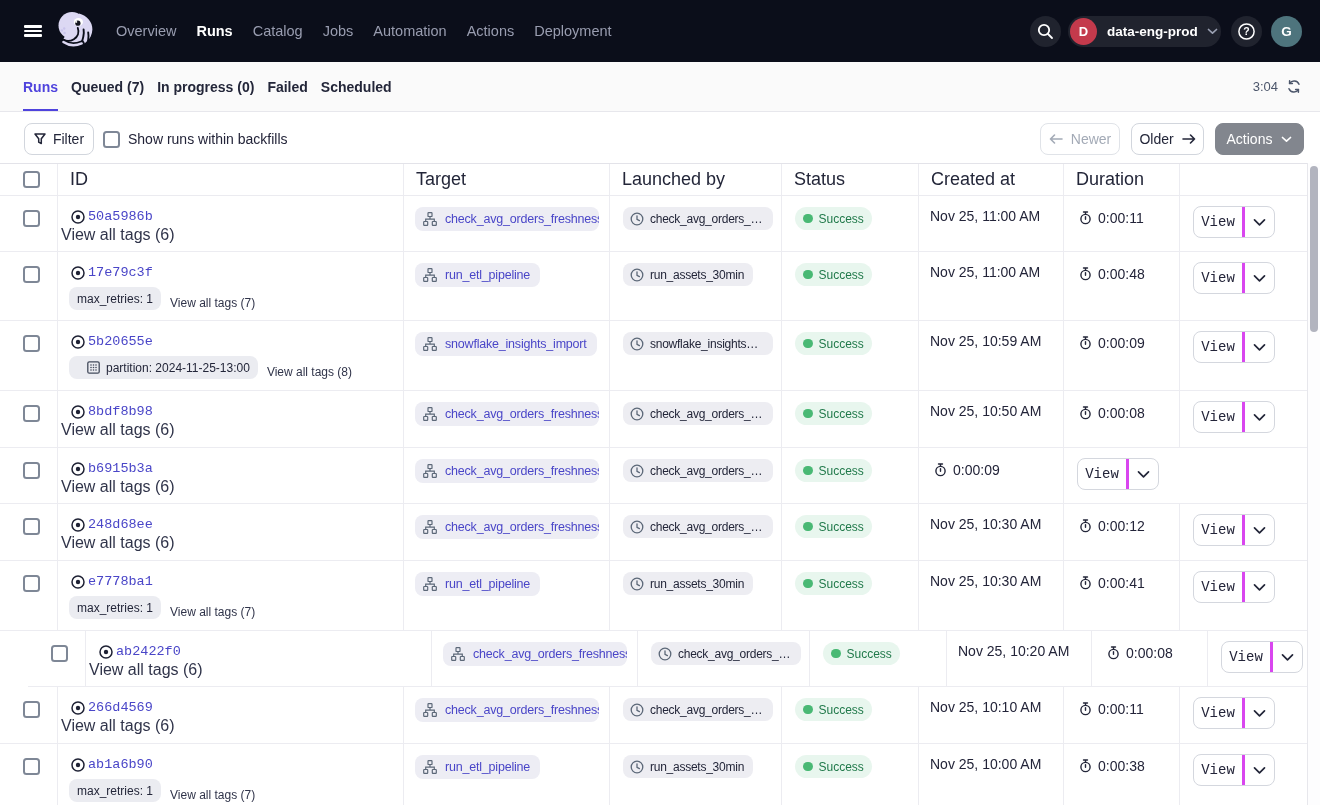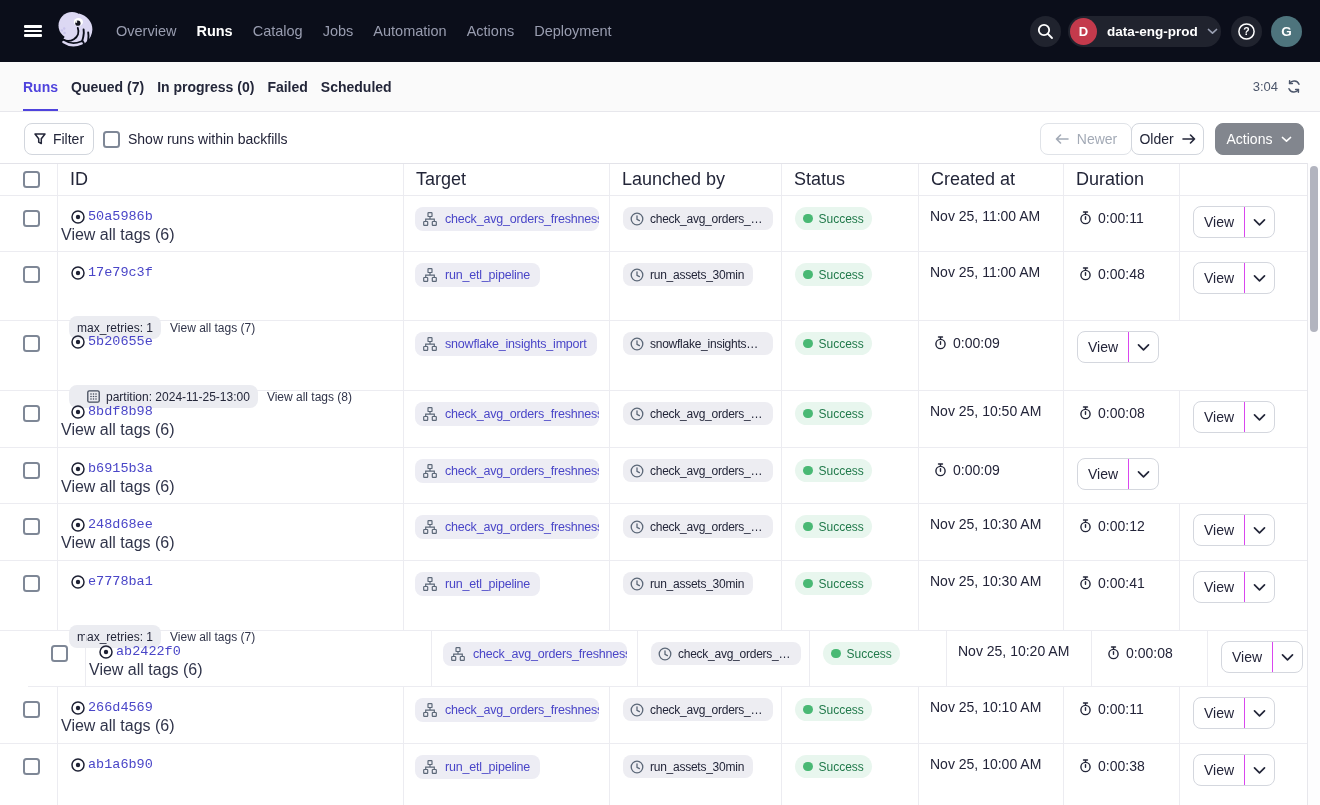--- a/index.html
+++ b/index.html
@@ -38,39 +38,39 @@
   font-size:13px; color:#4c566b; }
 
 
 .filterbar { position:relative; height:51px; background:#fff; }
 .btn { position:absolute; top:11px; height:32px; border:1px solid #d2d6dd; border-radius:8px;
   background:#fff; display:flex; align-items:center; justify-content:center; font-size:14px; color:#232639; }
 .btn-filter { left:24px; width:70px; gap:7px; }
 .cb { display:inline-block; flex:none; width:17px; height:17px; border:2px solid #7e8796; border-radius:3.5px; background:#fff; }
 .fb-label { position:absolute; left:103px; top:11px; height:32px; display:flex; align-items:center; gap:8px;
   font-size:14px; }
-.btn-newer { left:1040px; width:92px; color:#a3aab6; border-color:#e0e3e8; gap:8px; }
+.btn-newer { left:1040px; width:80px; color:#a3aab6; border-color:#e0e3e8; gap:8px; }
 .btn-older { left:1131px; width:73px; gap:8px; }
 .btn-actions { left:1215px; width:89px; background:#82868e; border-color:#82868e; color:#fff; gap:9px; }
 
 
 .thead { display:grid; height:33px; border-top:1px solid #e3e3e9; border-bottom:1px solid #ebebf0;
   font-size:18px; color:#232639; background:#fff; }
 .grid { grid-template-columns:58px 346px 206px 172px 137px 145px 116px 127px; width:1307px; }
 .thead > div { display:flex; align-items:center; padding-left:12px; border-right:1px solid #ececf1; }
 .thead > div:first-child { padding-left:23px; }
 .tbody { position:relative; width:1307px; }
 .row { display:grid; border-bottom:1px solid #ececf1; }
 .row > div { position:relative; border-right:1px solid #ececf1; }
 .row .cbwrap { padding:14px 0 0 23px; }
 .l1 { position:absolute; left:13px; top:14px; display:flex; align-items:center; gap:3px; }
 .runid { font-family:"Liberation Mono",monospace; font-size:13.5px; color:#4a46c8; margin-top:-1px; }
 .l2 { position:absolute; left:3px; top:30px; font-size:16px; color:#30344a; }
-.l2c { position:absolute; left:11px; top:35px; display:flex; align-items:center; gap:9px;
-  font-size:12px; color:#30344a;margin-top:29px; }
+.l2c { position:absolute; left:11px; top:35px; display:flex; align-items:flex-end; gap:9px;
+  font-size:12px; color:#30344a; }
 .chip { height:23px; background:#ebecf1; border-radius:8px; display:flex; align-items:center;
   padding:0 8px; font-size:12px; color:#232639; gap:6px; }
 .tchip { position:absolute; left:11px; top:11px; height:24px; max-width:184px; overflow:hidden;
   background:#ededf4; border-radius:8px; display:flex; align-items:center; gap:8px;
   padding:0 10px 0 8px; }
 .tchip svg, .lchip svg, .chip svg, .dur svg, .l1 svg { flex:none; }
 .tchip span { font-size:12.5px; letter-spacing:-0.2px; color:#4a46c8; white-space:nowrap; }
 .lchip { position:absolute; left:13px; top:11px; height:23px; max-width:150px;
   background:#ededf2; border-radius:8px; display:flex; align-items:center; gap:6px;
   padding:0 9px 0 7px; }
@@ -78,21 +78,21 @@
   white-space:nowrap; font-size:12px; letter-spacing:-0.25px; color:#232639; }
 .schip { position:absolute; left:13px; top:11px; height:23px; background:#e8f6ee; border-radius:12px;
   display:flex; align-items:center; gap:6px; padding:0 8px; }
 .schip .dot { width:9.5px; height:9.5px; border-radius:50%; background:#49b974; }
 .schip span { font-size:12px; color:#20794a; }
 .created { position:absolute; left:11px; top:12px; font-size:14px; }
 .dur { position:absolute; left:15px; top:13.5px; display:flex; align-items:center; gap:6px; font-size:14px; }
 .viewbtn { position:absolute; left:13px; top:10px; width:82px; height:32px; border:1px solid #d4d7de;
   border-radius:8px; display:flex; background:#fff; }
 .viewbtn .vl { width:51px; display:flex; align-items:center; justify-content:center; font-size:14px;
-  border-right:1px solid #d946ef; }
+  border-right:3px solid #d946ef;font-family:Liberation Mono, monospace; }
 .viewbtn .vr { flex:1; display:flex; align-items:center; justify-content:center; }
 
 
 .sbar { position:absolute; left:1307px; top:163px; width:13px; height:642px; background:#fdfdfe;
   border-left:1px solid #e7e7ec; }
 .sthumb { position:absolute; left:2px; top:3px; width:8px; height:166px; border-radius:4px; background:#b2b4bf; }
 </style>
 </head>
 <body>
 <div class="topbar">
@@ -385,20 +385,23 @@
           <span>snowflake_insights_import_run</span>
         </div>
       </div>
       <div>
         <div class="schip">
           <span class="dot"></span>
           <span>Success</span>
         </div>
       </div>
       <div>
+        <div class="created">Nov 25, 10:59 AM</div>
+      </div>
+      <div>
         <div class="dur">
           <svg width="13" height="14" viewBox="0 0 13 14">
             <circle cx="6.5" cy="8" r="4.6" stroke="#232639" stroke-width="1.4" fill="none"></circle>
             <path d="M4.5 1 H8.5 M6.5 1.2 V3.4 M6.5 5.6 V8.2" stroke="#232639" stroke-width="1.4" fill="none" stroke-linecap="round"></path>
           </svg>
           <span>0:00:09</span>
         </div>
       </div>
       <div style="border-right:none;">
         <div class="viewbtn">

